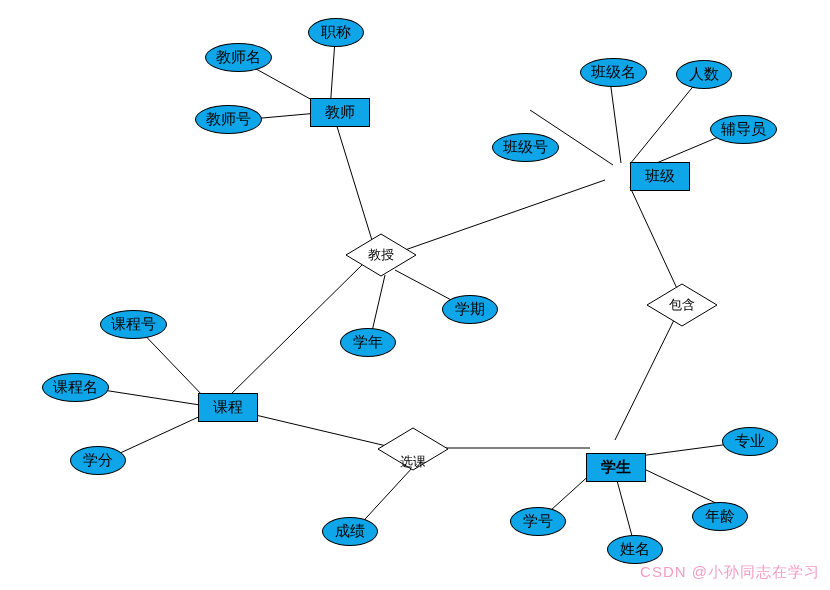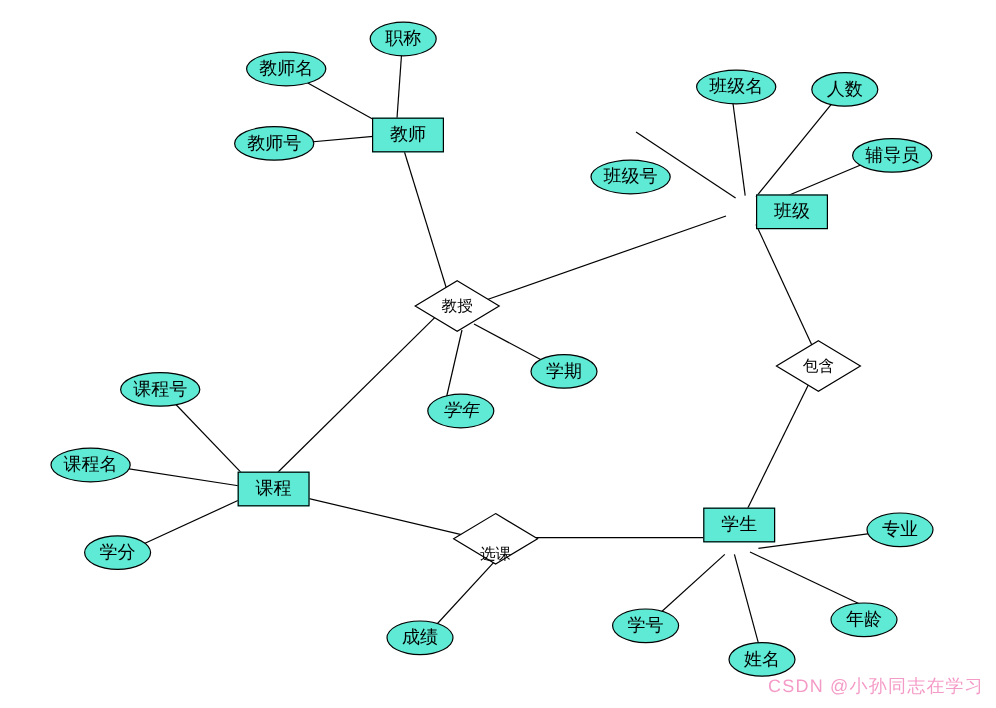--- a/index.html
+++ b/index.html
@@ -17,21 +17,21 @@
       left: 0;
       width: 830px;
       height: 590px;
     }
     .node {
       position: absolute;
       display: flex;
       align-items: center;
       justify-content: center;
       font-size: 15px;
-      background: #5eead4;
+      background: #0ea5e9;
     }
     .entity {
       border: 1.5px solid #000;
       padding: 4px 14px;
     }
     .attr {
       border: 1.5px solid #000;
       border-radius: 50%;
       padding: 4px 10px;
       min-width: 56px;
@@ -93,21 +93,21 @@
 
   <line x1="632" y1="457" x2="745" y2="442" stroke="#000"></line>
   <line x1="625" y1="460" x2="720" y2="505" stroke="#000"></line>
   <line x1="612" y1="462" x2="635" y2="547" stroke="#000"></line>
   <line x1="604" y1="462" x2="540" y2="520" stroke="#000"></line>
 </svg>
 
 <div class="node entity" style="left:310px; top:98px;">教师</div>
 <div class="node entity" style="left:598px; top:162px;margin-left:32px;">班级</div>
 <div class="node entity" style="left:198px; top:393px;">课程</div>
-<div class="node entity" style="left:586px; top:423px;">学生</div>
+<div class="node entity" style="left:586px; top:453px;font-weight:bold;">学生</div>
 
 <div class="rel-wrap" style="left:345px; top:233px; width:72px; height:44px;">
   <svg width="72" height="44" style="position:absolute;top:0;left:0;">
       <polygon points="36,1 71,22 36,43 1,22" fill="#fff" stroke="#000"></polygon>
     </svg>
   <span style="position:relative;">教授</span>
 </div>
 <div class="rel-wrap" style="left:646px; top:283px; width:72px; height:44px;">
   <svg width="72" height="44" style="position:absolute;top:0;left:0;">
       <polygon points="36,1 71,22 36,43 1,22" fill="#fff" stroke="#000"></polygon>
@@ -124,21 +124,21 @@
 <div class="node attr" style="left:205px; top:43px;">教师名</div>
 <div class="node attr" style="left:308px; top:18px;">职称</div>
 <div class="node attr" style="left:195px; top:105px;font-family:Liberation Mono, monospace;">教师号</div>
 
 <div class="node attr" style="left:492px; top:93px;margin-top:40px;">班级号</div>
 <div class="node attr" style="left:580px; top:58px;">班级名</div>
 <div class="node attr" style="left:676px; top:60px;">人数</div>
 <div class="node attr" style="left:710px; top:115px;">辅导员</div>
 
 <div class="node attr" style="left:442px; top:295px;">学期</div>
-<div class="node attr" style="left:356px; top:328px;font-style:italic;">学年</div>
+<div class="node attr" style="left:340px; top:328px;">学年</div>
 
 <div class="node attr" style="left:100px; top:310px;">课程号</div>
 <div class="node attr" style="left:42px; top:373px;">课程名</div>
 <div class="node attr" style="left:70px; top:446px;">学分</div>
 
 <div class="node attr" style="left:322px; top:517px;">成绩</div>
 
 <div class="node attr" style="left:510px; top:507px;">学号</div>
 <div class="node attr" style="left:607px; top:535px;">姓名</div>
 <div class="node attr" style="left:692px; top:490px;margin-top:12px;">年龄</div>

